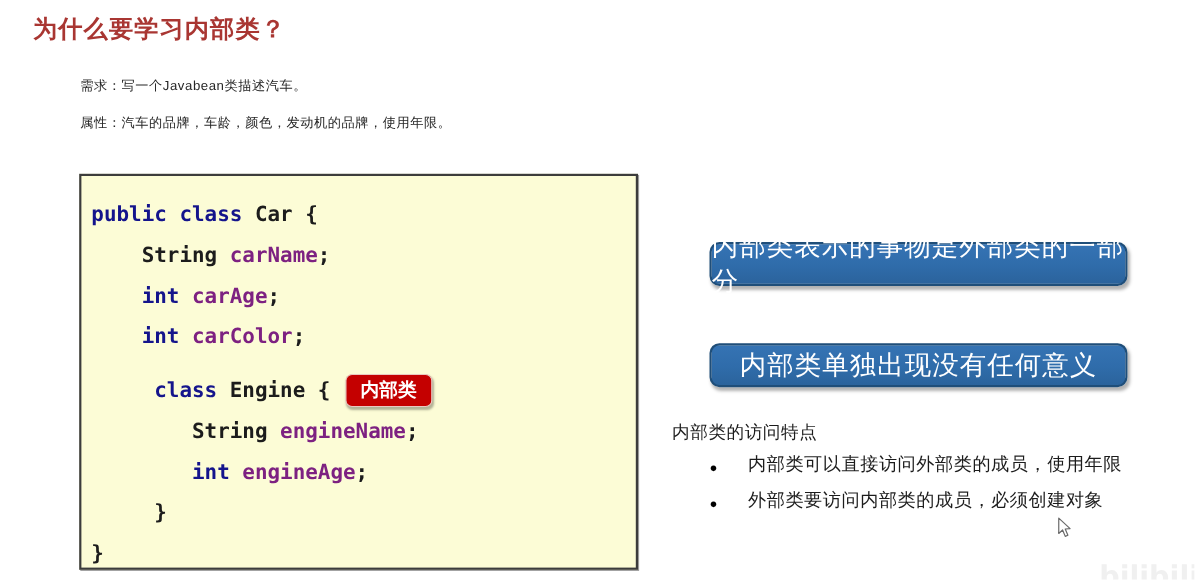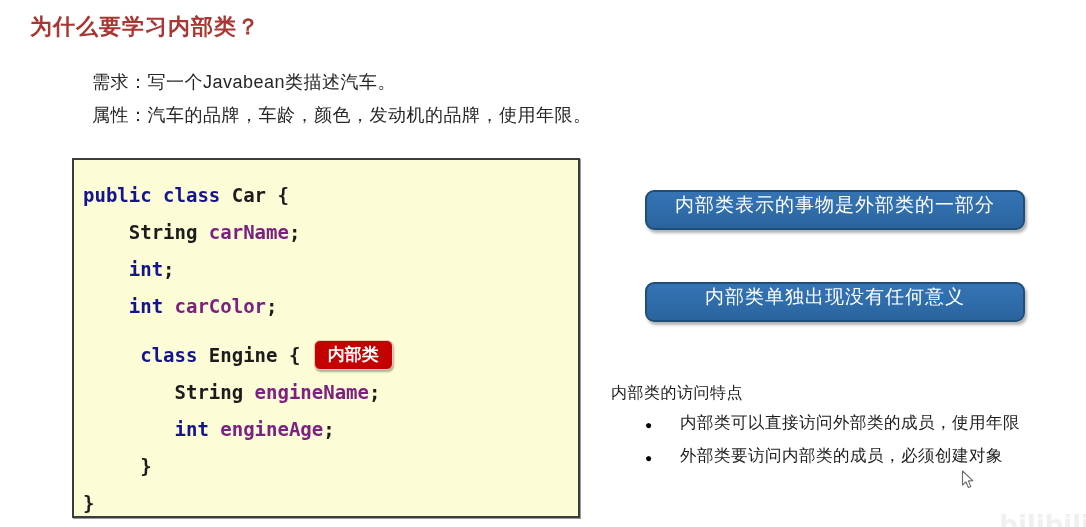--- a/index.html
+++ b/index.html
@@ -23,22 +23,22 @@
     font-family:"Liberation Sans","DejaVu Sans",sans-serif;
     color:var(--c-text_dark);
   }
   .title{
     position:absolute;left:30px;top:12px;
     font-size:22px;font-weight:bold;
     color:var(--c-accent_red);
     letter-spacing:1px;
   }
   .intro{
-    position:absolute;left:92px;
-    font-size:18px;color:var(--c-text_dark);
+    position:absolute;left:73px;
+    font-size:12px;color:var(--c-text_dark);
     letter-spacing:0.5px;
   }
   .intro.l1{top:70px;}
   .intro.l2{top:103px;}
 
   .code-panel{
     position:absolute;left:72px;top:158px;
     width:508px;height:360px;
     background:var(--c-code_bg);
     border:2px solid var(--c-code_border);
@@ -70,22 +70,22 @@
     margin-left:2px;
   }
 
   .banner{
     position:absolute;left:645px;
     width:380px;height:40px;
     background:linear-gradient(180deg,#3573b4 0%,var(--c-banner_blue) 55%,#2b639c 100%);
     border:2px solid var(--c-banner_border);
     border-radius:9px;
     box-shadow:2px 3px 3px rgba(0,0,0,0.30);
-    display:flex;justify-content:center;
-    color:#fff;font-size:19px;letter-spacing:1px;
+    display:flex;align-items:center;justify-content:center;
+    color:#fff;font-size:24px;letter-spacing:1px;margin-top:30px;
   }
   .banner.b1{top:190px;}
   .banner.b2{top:282px;}
 
   .notes-heading{
     position:absolute;left:611px;top:383px;
     font-size:16px;color:#1c1c1c;
     letter-spacing:0.5px;
   }
   .notes-list{
@@ -124,21 +124,21 @@
 <div class="slide">
 
   <h1 class="title">为什么要学习内部类？</h1>
 
   <p class="intro l1">需求：写一个Javabean类描述汽车。</p>
   <p class="intro l2">属性：汽车的品牌，车龄，颜色，发动机的品牌，使用年限。</p>
 
   <div class="code-panel" id="code-panel">
       <div class="code-line"><span class="tok-kw">public class</span><span class="tok-pl"> Car { </span></div>
       <div class="code-line"><span class="tok-pl">    String</span><span class="tok-id"> carName</span><span class="tok-pl">;</span></div>
-      <div class="code-line"><span class="tok-pl">    </span><span class="tok-kw">int</span><span class="tok-pl">;</span></div>
+      <div class="code-line"><span class="tok-pl">    </span><span class="tok-kw">int</span><span class="tok-id"> carAge</span><span class="tok-pl">;</span></div>
       <div class="code-line"><span class="tok-pl">    </span><span class="tok-kw">int</span><span class="tok-id"> carColor</span><span class="tok-pl">;</span></div>
       <div class="code-line blank"></div>
       <div class="code-line"><span class="tok-pl">     </span><span class="tok-kw">class</span><span class="tok-pl"> Engine { </span><span class="code-badge">内部类</span></div>
       <div class="code-line"><span class="tok-pl">        String</span><span class="tok-id"> engineName</span><span class="tok-pl">;</span></div>
       <div class="code-line"><span class="tok-pl">        </span><span class="tok-kw">int</span><span class="tok-id"> engineAge</span><span class="tok-pl">;</span></div>
       <div class="code-line"><span class="tok-pl">     }</span></div>
       <div class="code-line"><span class="tok-pl">}</span></div>
     </div>
 
   <div class="banner b1">

